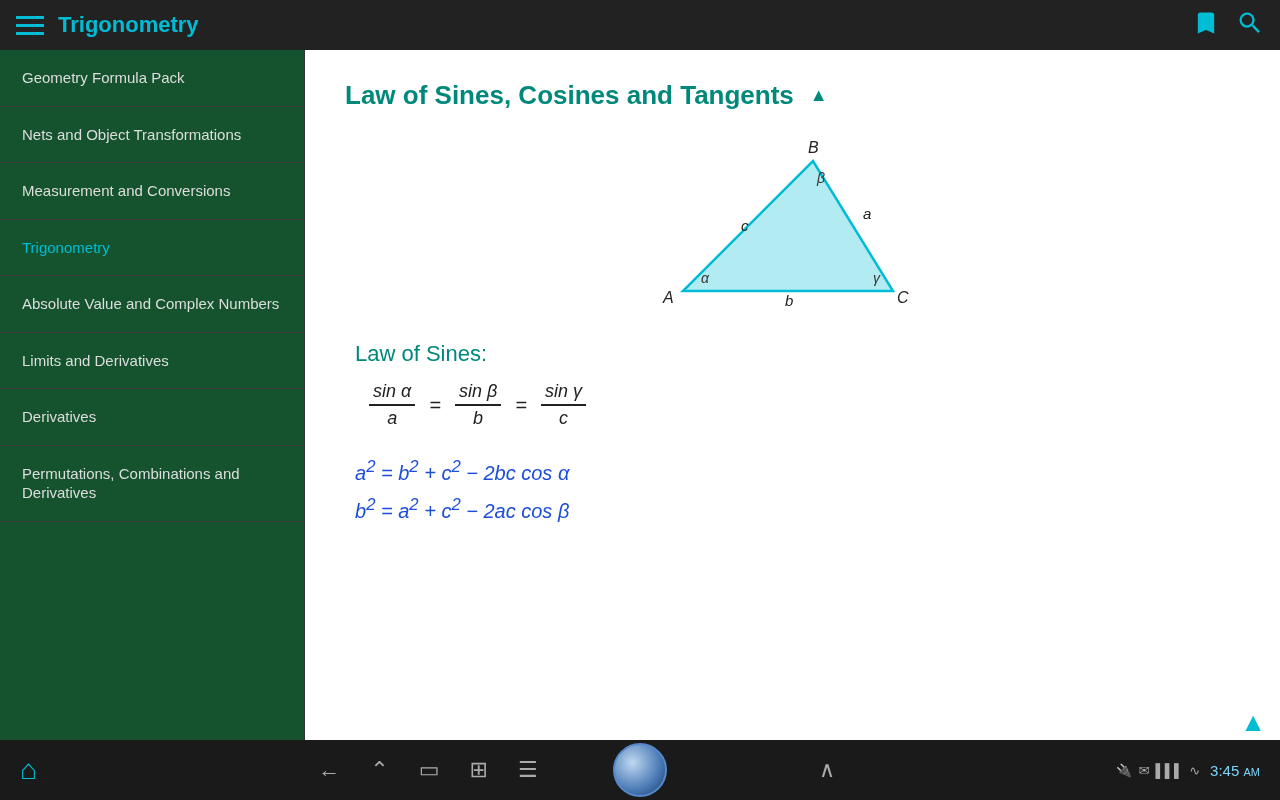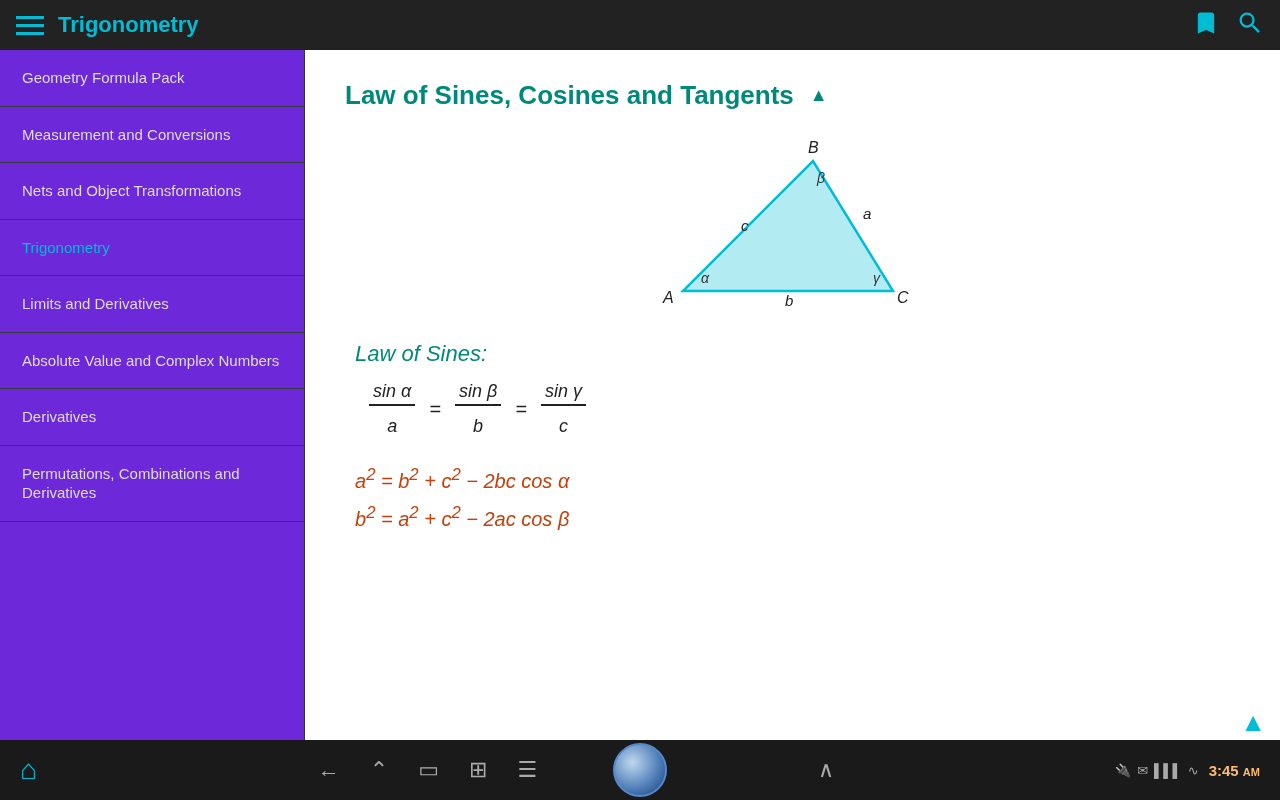--- a/index.html
+++ b/index.html
@@ -59,21 +59,21 @@
     
     .main-area {
       display: flex;
       flex: 1;
       overflow: hidden;
     }
 
     
     .sidebar {
       width: 305px;
-      background: #6d28d9;
+      background: #14532d;
       flex-shrink: 0;
       overflow-y: auto;
       border-right: 1px solid #333;
     }
     .sidebar-item {
       padding: 18px 22px;
       color: #ddd;
       font-size: 15px;
       border-bottom: 1px solid #3a3a3a;
       cursor: pointer;
@@ -109,45 +109,43 @@
     
     .triangle-container {
       display: flex;
       justify-content: center;
       margin: 10px 0 30px 0;
     }
 
     .formula-section-title {
       color: #00897b;
       font-size: 22px;
-      font-style: italic;
       margin-bottom: 14px;
       font-weight: normal;
     }
 
     .formula-block {
       margin-bottom: 28px;
       padding-left: 10px;
     }
 
     .formula-line {
       font-size: 20px;
-      color: #c2410c;
+      color: #1d4ed8;
       margin-bottom: 10px;
       font-style: italic;
       margin-top: 8px;
     }
 
     .fraction {
       display: inline-flex;
       flex-direction: column;
       align-items: center;
       vertical-align: middle;
       margin: 0 4px;
-      gap: 8px;
     }
     .fraction .numerator {
       border-bottom: 2px solid #222;
       padding: 0 4px 2px 4px;
       font-size: 18px;
     }
     .fraction .denominator {
       padding: 2px 4px 0 4px;
       font-size: 18px;
     }
@@ -206,23 +204,23 @@
       gap: 10px;
       color: #aaa;
       font-size: 13px;
     }
     .status-icons {
       display: flex;
       align-items: center;
       gap: 6px;
     }
     .time-text {
-      color: #fdba74;
+      color: #7dd3fc;
       font-size: 15px;
-      font-weight: bold;
+      font-weight: normal;
     }
 
     .home-icon-bottom {
       color: #00bcd4;
       font-size: 28px;
       cursor: pointer;
     }
   </style>
 </head>
 <body>
@@ -247,25 +245,25 @@
           <path d="M15.5 14h-.79l-.28-.27A6.471 6.471 0 0 0 16 9.5 6.5 6.5 0 1 0 9.5 16c1.61 0 3.09-.59 4.23-1.57l.27.28v.79l5 4.99L20.49 19l-4.99-5zm-6 0C7.01 14 5 11.99 5 9.5S7.01 5 9.5 5 14 7.01 14 9.5 11.99 14 9.5 14z"></path>
         </svg>
     </div>
   </div>
 </div>
 
 <div class="main-area">
 
   <div class="sidebar">
     <div class="sidebar-item">Geometry Formula Pack</div>
+    <div class="sidebar-item">Nets and Object Transformations</div>
     <div class="sidebar-item">Measurement and Conversions</div>
-    <div class="sidebar-item">Nets and Object Transformations</div>
     <div class="sidebar-item active">Trigonometry</div>
+    <div class="sidebar-item">Absolute Value and Complex Numbers</div>
     <div class="sidebar-item">Limits and Derivatives</div>
-    <div class="sidebar-item">Absolute Value and Complex Numbers</div>
     <div class="sidebar-item">Derivatives</div>
     <div class="sidebar-item">Permutations, Combinations and Derivatives</div>
   </div>
 
   <div class="content-panel">
 
     <div class="section-title">
       <span>Law of Sines, Cosines and Tangents</span>
       <span class="collapse-arrow">▲</span>
     </div>

